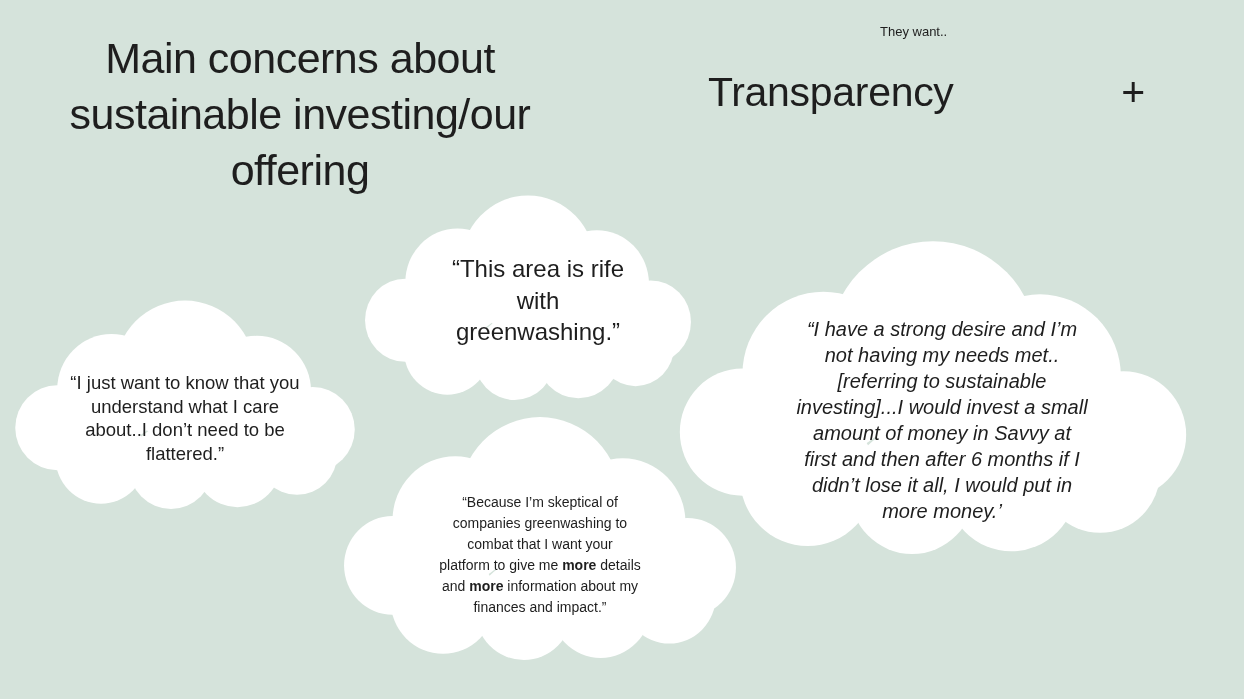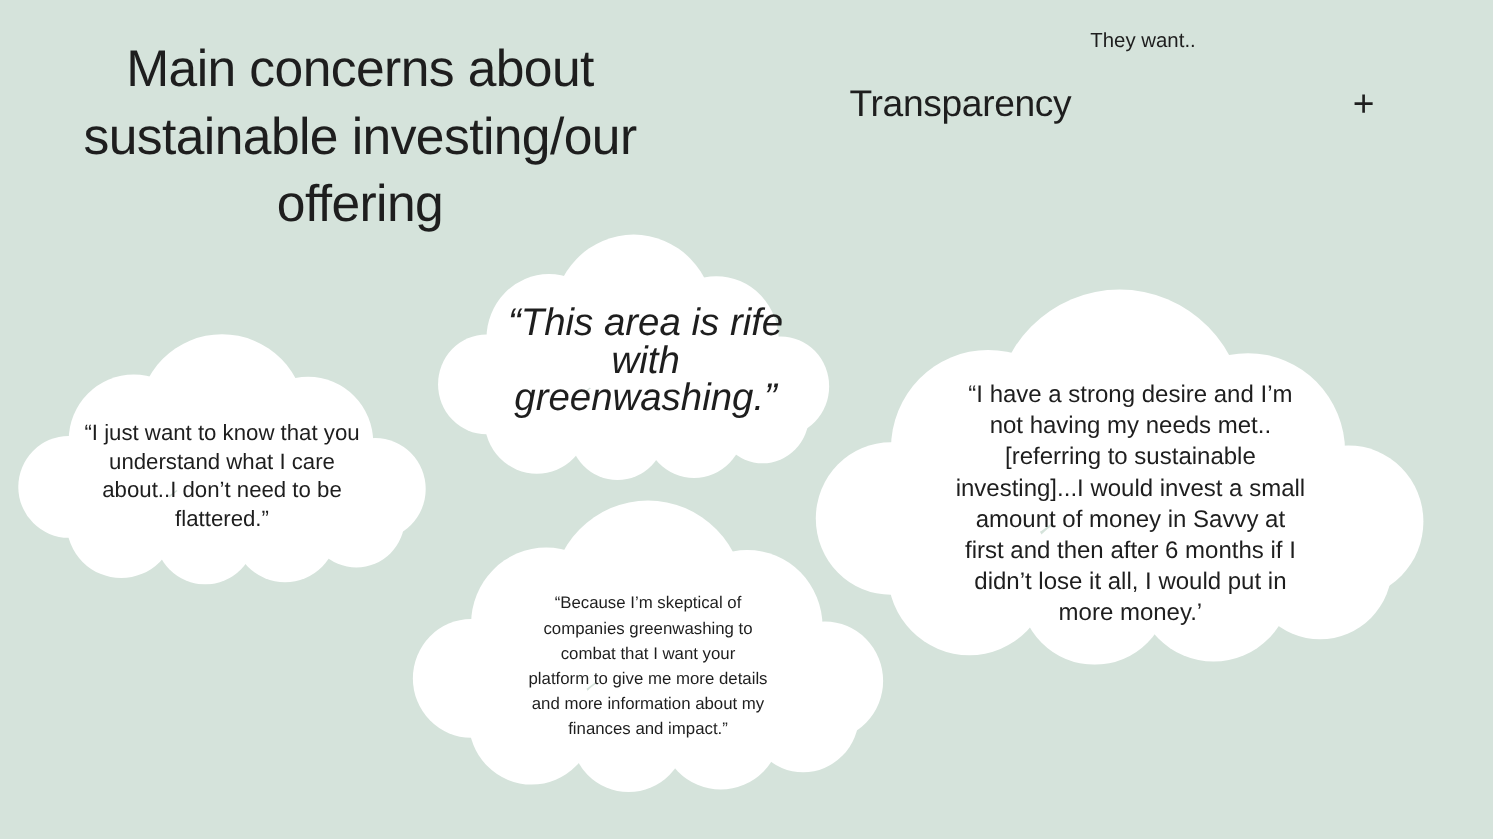--- a/index.html
+++ b/index.html
@@ -31,66 +31,66 @@
     line-height: 56px;
     font-weight: 400;
     letter-spacing: -0.5px;
     color: var(--ink);
   }
   .they-want {
     position: absolute;
     left: 880px;
     top: 24px;
     width: 145px;
-    text-align: center;
-    font-size: 17px;
+    text-align: left;
+    font-size: 13px;
     font-weight: 500;
     color: var(--ink);
   }
   .want-row {
     position: absolute;
     left: 708px;
     top: 69px;
     width: 437px;
     display: flex;
     justify-content: space-between;
     align-items: baseline;
-    font-size: 31px;
+    font-size: 41px;
     font-weight: 500;
     letter-spacing: -0.3px;
     color: var(--ink);
   }
   .cloud { position: absolute; }
   .cloud-svg {
     position: absolute;
     left: 0; top: 0;
     width: 100%;
     height: 100%;
     display: block;
   }
   .cloud-svg circle { fill: var(--cloud); }
   .cloud-text {
     position: absolute;
     text-align: center;
     font-weight: 500;
     color: var(--ink);
   }
-  .cloud-text strong { font-weight: 400; }
+  .cloud-text strong { font-weight: 700; }
 
-  .cloud-left   { left: 10px;  top: 275px; width: 350px; height: 212px; }
+  .cloud-left   { left: 10px;  top: 297px; width: 350px; height: 212px; }
   .cloud-left .cloud-text   { left: 35px;  top: 74px; width: 280px; font-size: 18.5px; line-height: 23.5px; }
 
   .cloud-topmid { left: 360px; top: 192px; width: 336px; height: 208px; }
-  .cloud-topmid .cloud-text { left: 48px;  top: 61px; width: 260px; font-size: 32px;   line-height: 31.5px; font-style: italic; }
+  .cloud-topmid .cloud-text { left: 48px;  top: 61px; width: 260px; font-size: 24px;   line-height: 31.5px; }
 
   .cloud-botmid { left: 338px; top: 413px; width: 404px; height: 247px; }
   .cloud-botmid .cloud-text { left: 54px;  top: 79px; width: 296px; font-size: 14px; line-height: 21px; }
 
   .cloud-right  { left: 672px; top: 236px; width: 522px; height: 318px; }
-  .cloud-right .cloud-text  { left: 110px; top: 80px; width: 320px; font-size: 20px;   line-height: 26px; }
+  .cloud-right .cloud-text  { left: 110px; top: 80px; width: 320px; font-size: 20px;   line-height: 26px; font-style: italic; }
 </style>
 </head>
 <body>
 
 <div class="slide">
 
   <h1 class="title">Main concerns about<br>sustainable investing/our<br>offering</h1>
 
   <div class="they-want">They want..</div>
 

